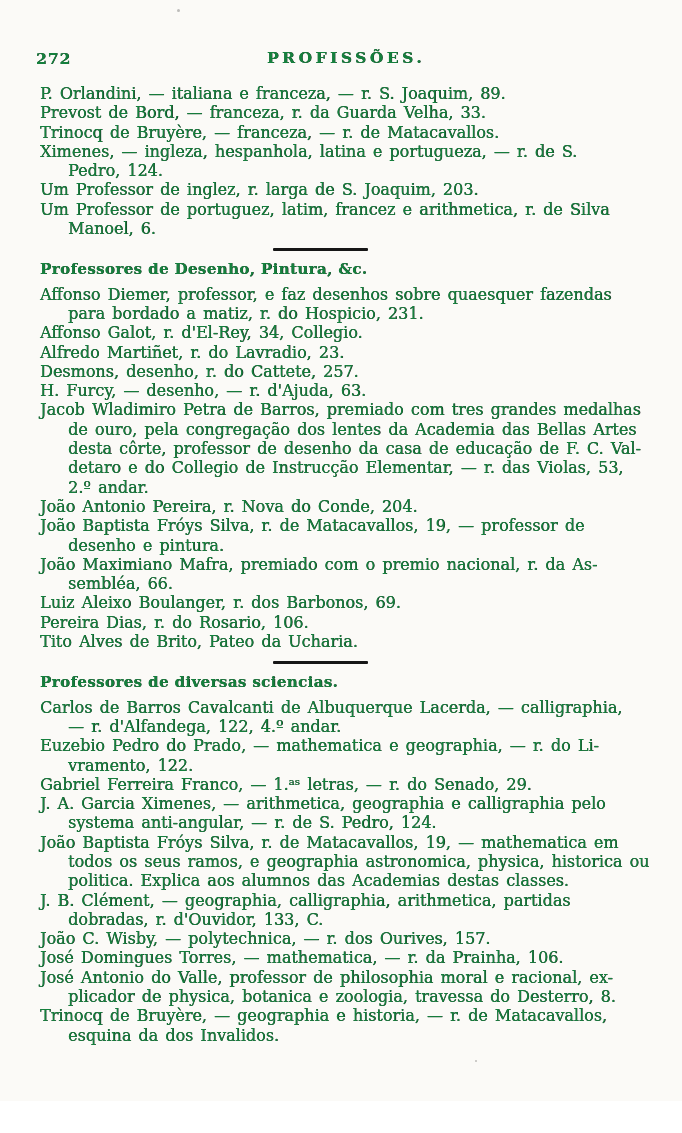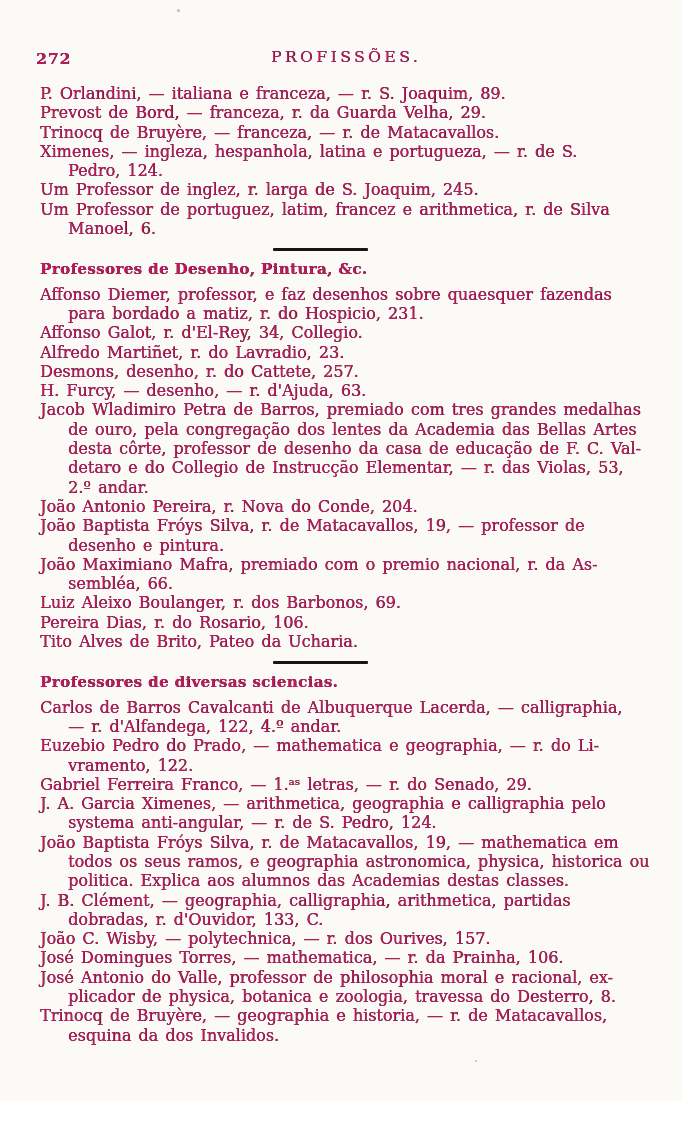--- a/index.html
+++ b/index.html
@@ -5,21 +5,21 @@
   html, body { margin: 0; padding: 0; }
   .page {
     position: relative;
     width: 682px;
     height: 1101px;
     background: #fbfaf7;
     overflow: hidden;
     font-family: "DejaVu Serif", "DejaVu Sans", serif;
     font-size: 16px;
     line-height: 19.3px;
-    color: #be185d;
+    color: #15803d;
   }
   .content {
     padding: 48px 30px 0 40px;
     text-shadow: 0.3px 0 0 #1a1a1a;
   }
   .page-header {
     position: relative;
     height: 19px;
     margin-bottom: 17px;
   }
@@ -27,21 +27,21 @@
     position: absolute;
     left: -4px;
     top: 1px;
     font-weight: bold;
     font-size: 15.5px;
     letter-spacing: 1px;
   }
   .running-title {
     display: block;
     text-align: center;
-    font-weight: normal;
+    font-weight: bold;
     font-size: 15.5px;
     letter-spacing: 3.5px;
   }
   .entry {
     padding-left: 28px;
     text-indent: -28px;
     white-space: pre-line;
     word-spacing: 2px;
   }
   .section-divider {
@@ -72,25 +72,25 @@
 <div class="page">
   <div class="content">
 
     <div class="page-header">
       <span class="page-number">272</span>
       <span class="running-title">PROFISSÕES.</span>
     </div>
 
     <div>
       <div class="entry">P. Orlandini, — italiana e franceza, — r. S. Joaquim, 89.</div>
-      <div class="entry">Prevost de Bord, — franceza, r. da Guarda Velha, 29.</div>
+      <div class="entry">Prevost de Bord, — franceza, r. da Guarda Velha, 33.</div>
       <div class="entry">Trinocq de Bruyère, — franceza, — r. de Matacavallos.</div>
       <div class="entry">Ximenes, — ingleza, hespanhola, latina e portugueza, — r. de S.
 Pedro, 124.</div>
-      <div class="entry">Um Professor de inglez, r. larga de S. Joaquim, 245.</div>
+      <div class="entry">Um Professor de inglez, r. larga de S. Joaquim, 203.</div>
       <div class="entry">Um Professor de portuguez, latim, francez e arithmetica, r. de Silva
 Manoel, 6.</div>
     </div>
 
     <div class="section-divider"></div>
 
     <div>
       <div class="section-heading">Professores de Desenho, Pintura, &amp;c.</div>
       <div class="entry">Affonso Diemer, professor, e faz desenhos sobre quaesquer fazendas
 para bordado a matiz, r. do Hospicio, 231.</div>

